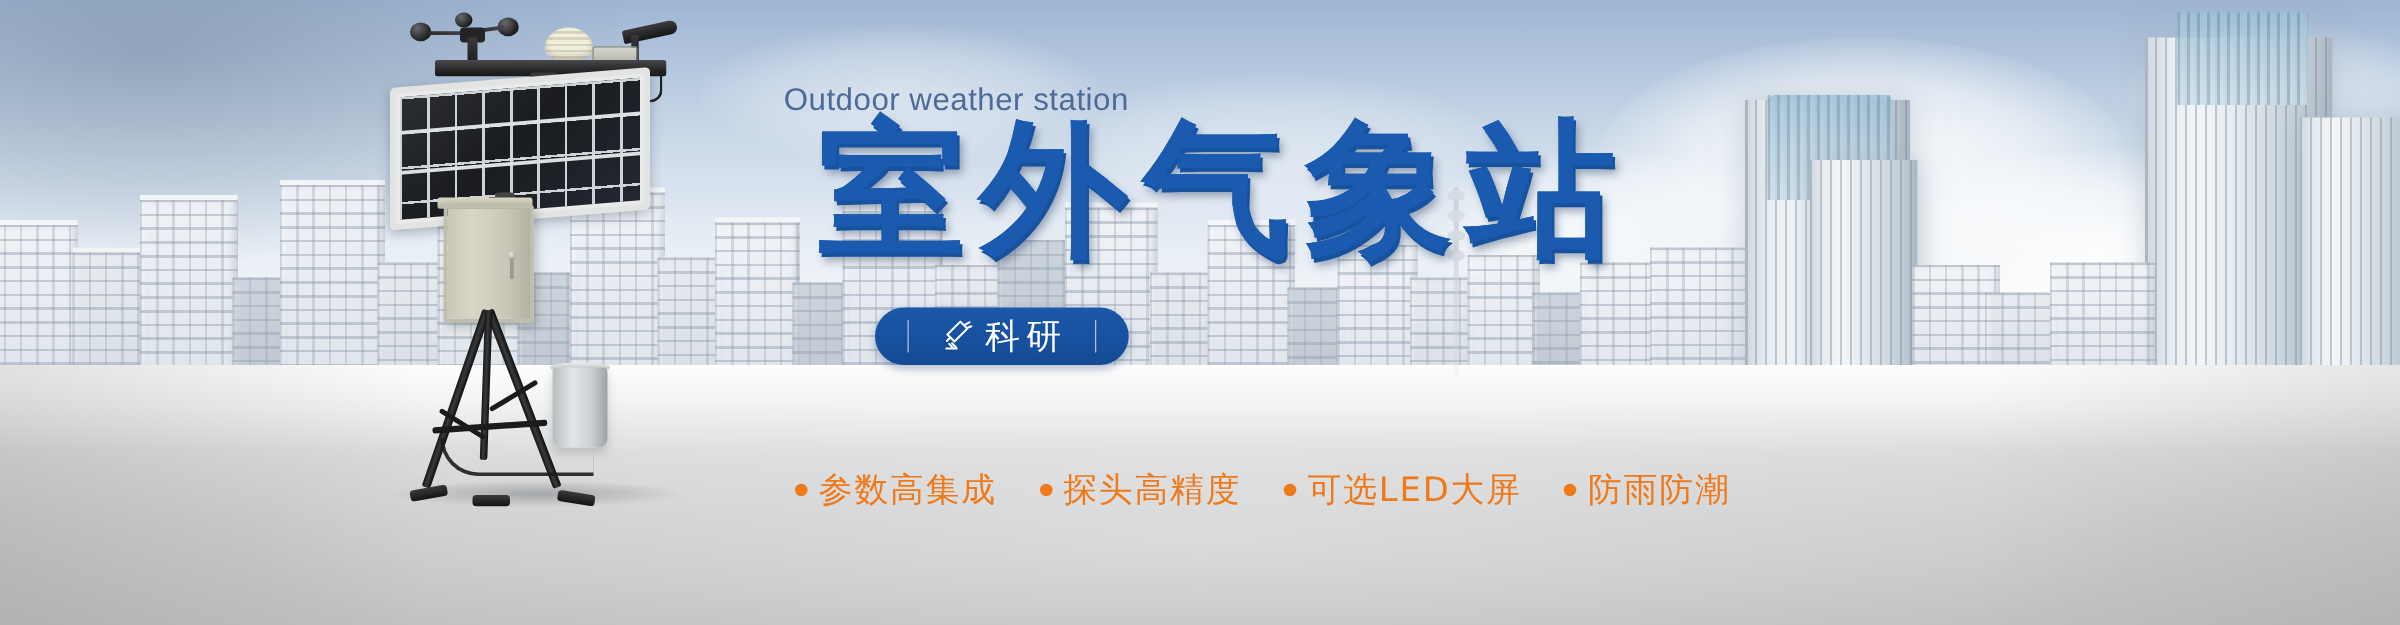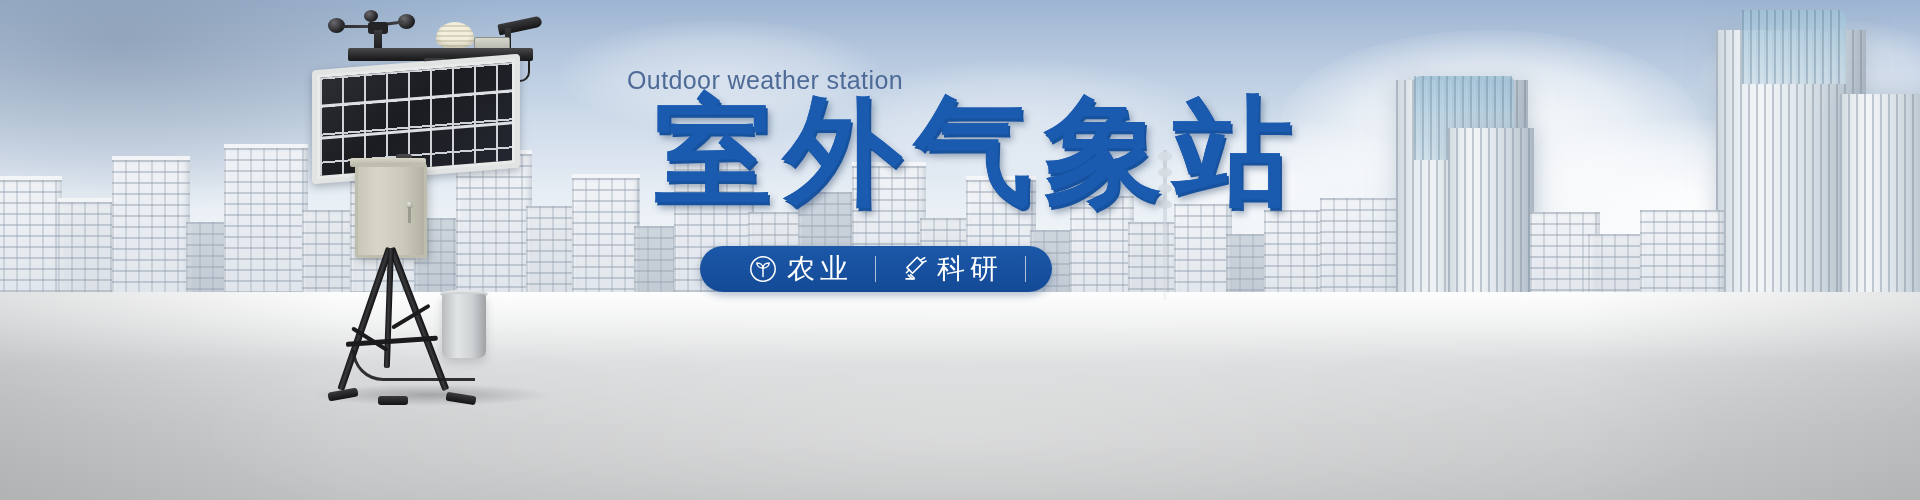--- a/index.html
+++ b/index.html
@@ -520,31 +520,20 @@
   </div>
 
   <div class="content">
 
     <div class="subtitle">Outdoor weather station</div>
 
     <div class="title">室外气象站</div>
 
     <div class="badge-bar">
 
-      <div class="badge">
-        <span class="badge-icon">
-          <svg width="30" height="30" viewBox="0 0 32 32" fill="none" stroke="#ffffff" stroke-width="1.6" stroke-linecap="round" stroke-linejoin="round">
-            <circle cx="16" cy="16" r="13"></circle>
-            <path d="M16 24 V14"></path>
-            <path d="M16 15 C12 15 9.5 12.5 9.5 9.5 C13 9.5 16 11.5 16 15 Z"></path>
-            <path d="M16 15 C20 15 22.5 12.5 22.5 9.5 C19 9.5 16 11.5 16 15 Z"></path>
-          </svg>
-        </span>
-        <span>农业</span>
-      </div>
 
       <span class="badge-sep"></span>
 
       <div class="badge">
         <span class="badge-icon">
           <svg width="30" height="30" viewBox="0 0 32 32" fill="none" stroke="#ffffff" stroke-width="1.7" stroke-linecap="round" stroke-linejoin="round">
             <path d="M20.5 3.5 L26.5 9.5 L15.5 20.5 L9.5 14.5 Z"></path>
             <path d="M12 17 L9 20"></path>
             <path d="M13.5 22 L17 25.5"></path>
             <path d="M8.5 26.5 L17.5 26.5"></path>
@@ -554,15 +543,33 @@
           </svg>
         </span>
         <span>科研</span>
       </div>
 
       <span class="badge-sep"></span>
 
 
     </div>
 
+    <div class="features">
+      <div class="feature">
+        <span class="dot"></span>
+        <span>参数高集成</span>
+      </div>
+      <div class="feature">
+        <span class="dot"></span>
+        <span>探头高精度</span>
+      </div>
+      <div class="feature">
+        <span class="dot"></span>
+        <span>可选LED大屏</span>
+      </div>
+      <div class="feature">
+        <span class="dot"></span>
+        <span>防雨防潮</span>
+      </div>
+    </div>
 
   </div>
 </div>
 
 </body></html>

